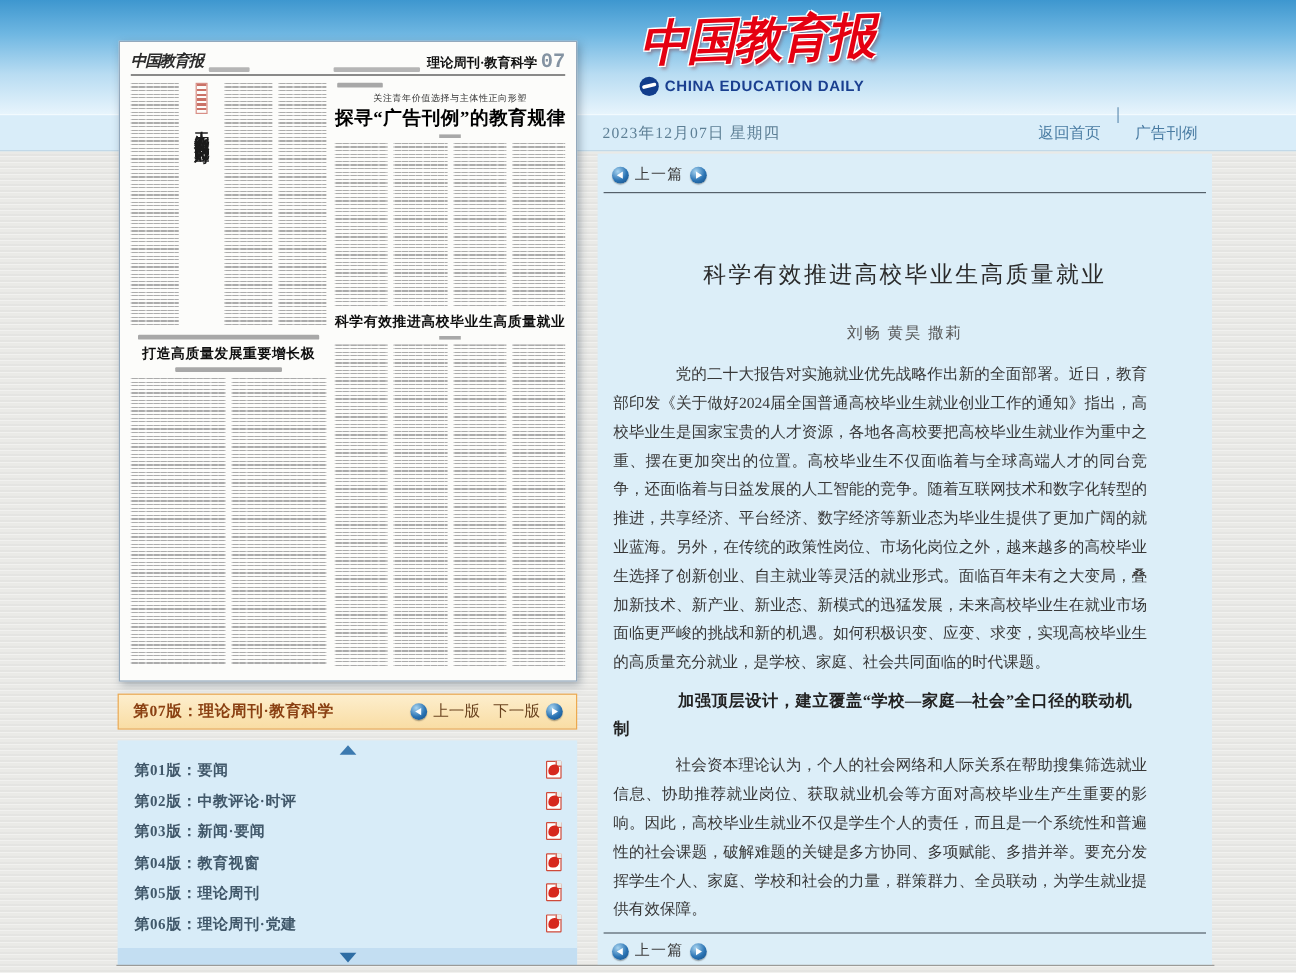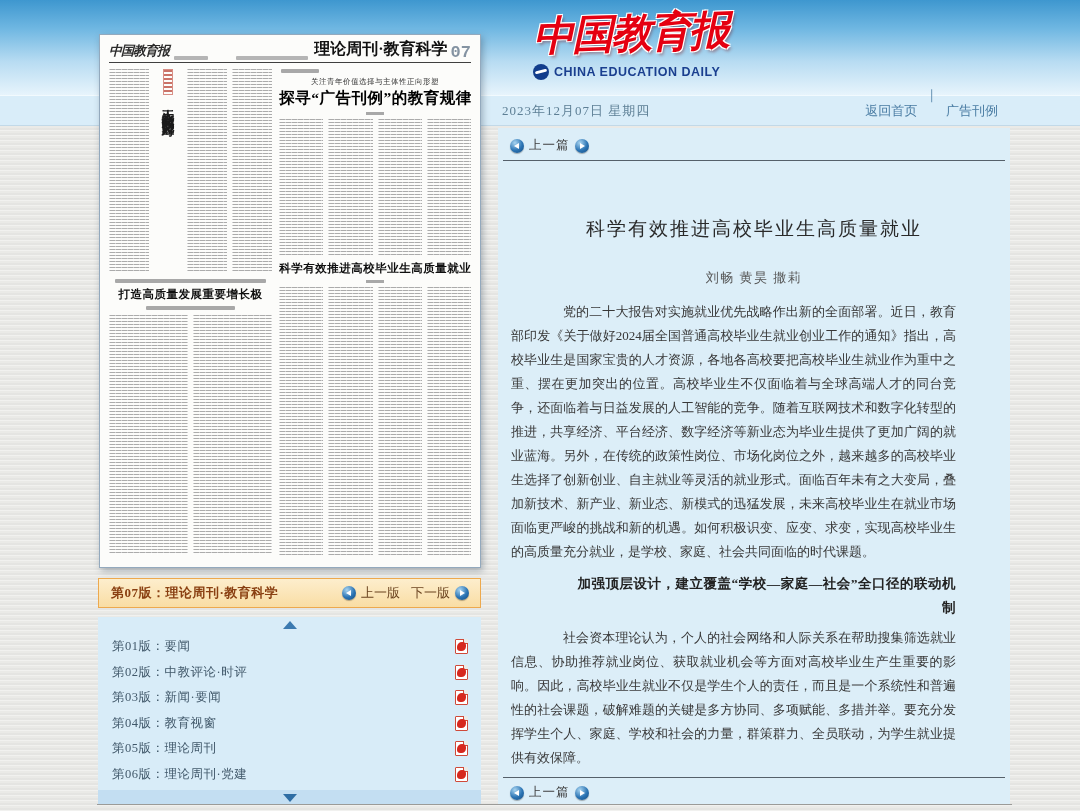--- a/index.html
+++ b/index.html
@@ -61,21 +61,21 @@
   .newspaper {
     position:absolute; left:99px; top:34px; width:382px; height:534px;
     background:#fcfcfa; border:1px solid #93a9bd;
     box-shadow:2px 3px 7px rgba(40,60,80,.35);
     padding:7px 9px 8px 9px; overflow:hidden;
   }
   .np-header { display:flex; align-items:flex-end; height:21px; border-bottom:1.5px solid #3f3f3f; padding-bottom:2px; }
   .np-masthead { font-weight:bold; font-style:italic; font-size:13px; color:#2b2b2b; letter-spacing:-1px; white-space:nowrap; }
   .np-mini-bar { height:4px; background:#b5b5b5; border-radius:1px; }
   .np-header .sp { flex:1; }
-  .np-section { font-weight:bold; font-size:16px; color:#111; white-space:nowrap; margin-right:3px; }
+  .np-section { font-weight:bold; font-size:11px; color:#111; white-space:nowrap; margin-right:3px; }
   .np-pageno { font-family:Liberation Mono, monospace; font-size:17px; color:#8493a2; font-weight:bold; line-height:15px;text-align:right; }
   .np-body { display:flex; gap:7px; padding-top:6px; height:492px; }
   .np-left { width:47%; display:flex; flex-direction:column; }
   .np-right { width:53%; display:flex; flex-direction:column; }
   .fake {
     flex:1;
     background:
       repeating-linear-gradient(90deg, rgba(255,255,255,.45) 0 1px, transparent 1px 6px),
       repeating-linear-gradient(180deg,#989898 0 1px, transparent 1px 3px);
     opacity:.8;
@@ -124,21 +124,21 @@
   
   .pages-panel {
     position:absolute; left:98px; top:617px; width:383px; height:188px;
     background:#d8ecf8; display:flex; flex-direction:column; overflow:hidden;
   }
   .arrow-bar { height:15px; display:flex; align-items:center; justify-content:center; cursor:pointer; flex:0 0 auto; }
   .arrow-bar.down { background:#c3def2; }
   .tri-up { width:0; height:0; border-left:7px solid transparent; border-right:7px solid transparent; border-bottom:8px solid #3c7ab0; }
   .tri-down { width:0; height:0; border-left:7px solid transparent; border-right:7px solid transparent; border-top:8px solid #2e6da4; }
   .page-rows { flex:1; overflow:hidden; padding-top:2px; }
-  .page-row { height:25.5px; display:flex; align-items:center; padding:0 13px 0 14px; cursor:pointer; }
+  .page-row { height:25.5px; display:flex; padding:0 13px 0 14px; cursor:pointer;font-weight:bold; }
   .page-row-label { font-size:12.5px; color:#41586a; letter-spacing:.5px; }
   .page-row .sp { flex:1; }
   .pdf-icon { width:13px; height:15px; background:#fff; border:1px solid #cf4a3a; border-radius:1px; position:relative; flex:0 0 auto; }
   .pdf-icon::after {
     content:""; position:absolute; left:1px; top:2px; width:9px; height:9px;
     background:#d6281e; border-radius:55% 40% 50% 35%;
   }
   .pdf-icon::before {
     content:""; position:absolute; right:-1px; top:-1px; width:4px; height:4px;
     background:#eaeae7; border-left:1px solid #cf4a3a; border-bottom:1px solid #cf4a3a;
@@ -163,21 +163,21 @@
   }
   .art-authors {
     position:absolute; top:141px; left:0; width:100%;
     text-align:center; font-size:13px; color:#555; letter-spacing:1.5px;
   }
   .art-body {
     position:absolute; top:172px; left:13px; width:445px; bottom:32px; overflow:hidden;
     font-size:13px; line-height:24px; color:#383838; text-align:justify;
   }
   .art-body p { text-indent:4em; }
-  .art-sub { font-weight:bold; text-align:right; font-size:13.5px; color:#222; margin:8px 0 6px 0; text-indent:0; letter-spacing:.5px; }
+  .art-sub { font-weight:bold; text-align:left; font-size:13.5px; color:#222; margin:8px 0 6px 0; text-indent:0; letter-spacing:.5px; }
 
   .bottom-rule { position:absolute; left:97px; top:804px; width:915px; border-top:1px solid #9b9b98; }
 </style>
 </head>
 <body>
 
 <div id="page">
 
   <div class="header-band"></div>
   <div class="date-band">

